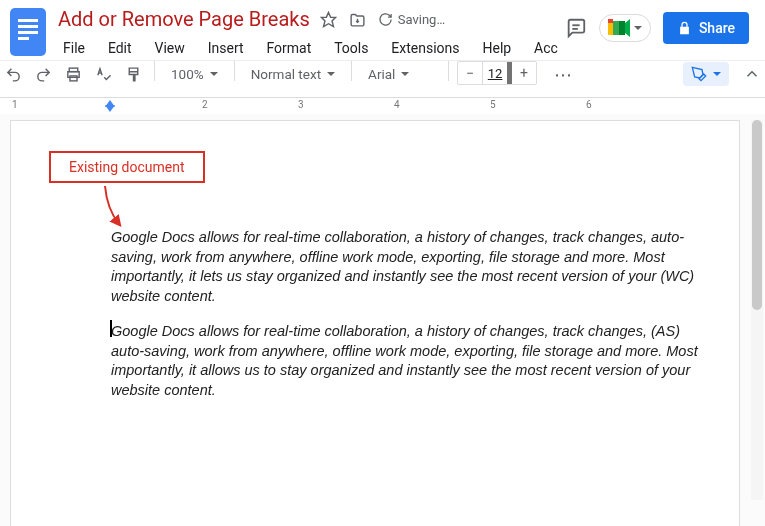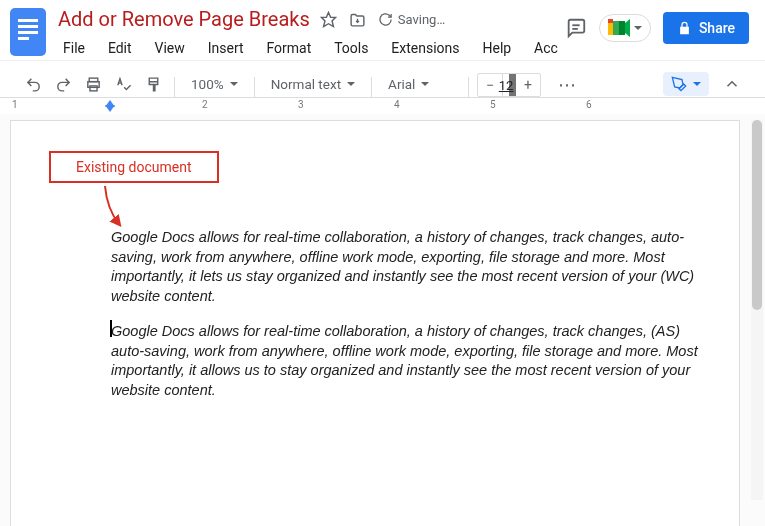--- a/index.html
+++ b/index.html
@@ -112,25 +112,25 @@
     font-weight: 500;
     display: flex;
     align-items: center;
     gap: 7px;
     cursor: pointer;
   }
 
   
   .toolbar {
     display: flex;
-    align-items: flex-end;
+    align-items: flex-start;
     border-top: 1px solid #eee;
     border-bottom: 1px solid #dadce0;
     height: 38px;
-    padding: 0 20px;
+    padding: 0 0;
     gap: 4px;
   }
   .tbtn {
     display: flex;
     align-items: center;
     justify-content: center;
     min-width: 26px;
     height: 26px;
     color: #5f6368;
     cursor: pointer;
@@ -159,23 +159,23 @@
     border-radius: 2px;
     height: 24px;
   }
   .font-size-group .stepper {
     width: 24px;
     display: flex; align-items: center; justify-content: center;
     color: #5f6368;
     cursor: pointer;
   }
   .font-size-group .val {
-    width: 14px;
+    width: 30px;
     border-left: 1px solid #dadce0;
-    border-right: 7px solid #737373;
+    border-right: 5px solid #737373;
     display: flex; align-items: center; justify-content: center;
     font-size: 13px;
     text-decoration: underline;
   }
   .toolbar-right {
     margin-left: auto;
     display: flex;
     align-items: center;
     gap: 10px;
   }
@@ -249,21 +249,21 @@
     height: 190px;
     background: #c9c9c9;
     border-radius: 6px;
   }
 
   .annotation {
     position: absolute;
     left: 38px;
     top: 30px;
     border: 2px solid #d93025;
-    padding: 6px 25px;
+    padding: 6px 18px;
     color: #d93025;
     font-size: 14px;
     background: #fff;
   }
   .arrow {
     position: absolute;
     left: 90px;
     top: 63px;
   }
 

